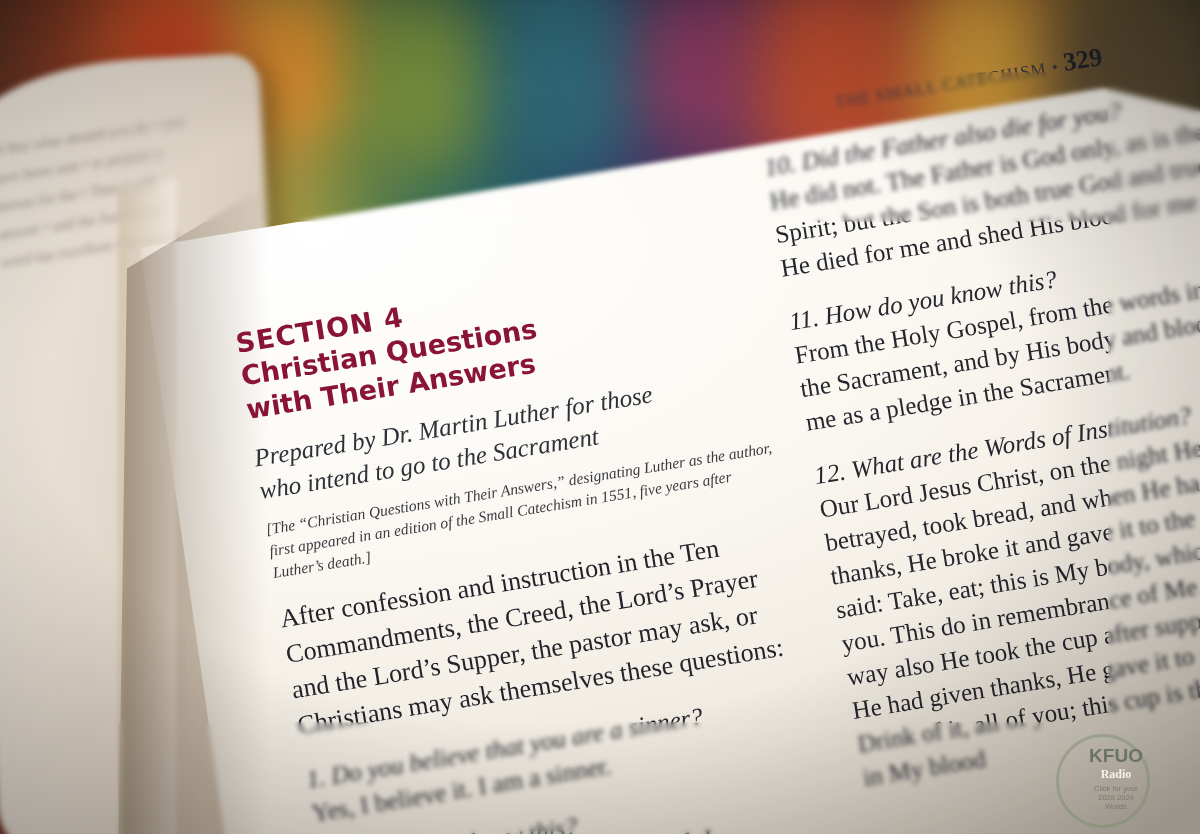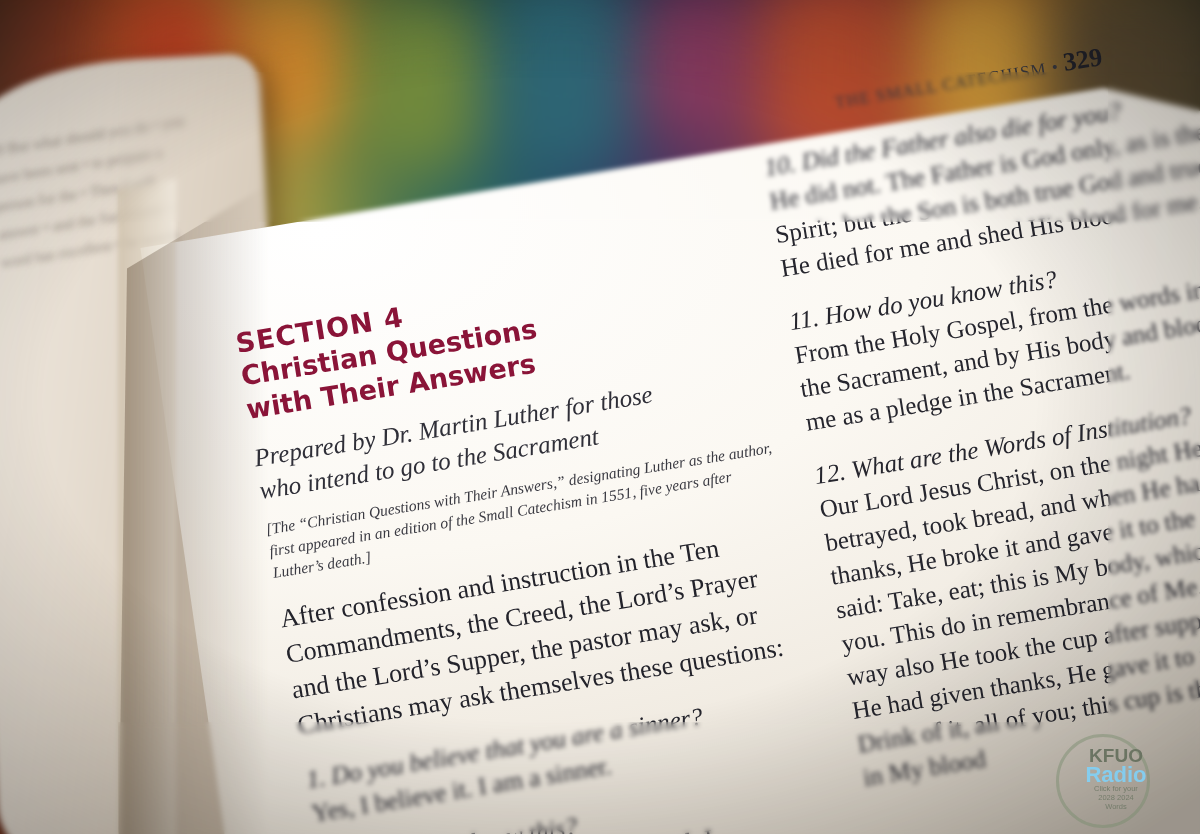--- a/index.html
+++ b/index.html
@@ -231,21 +231,21 @@
     opacity: 0.85;
   }
   .watermark .ring {
     position: absolute;
     left: 6px; top: 2px;
     width: 88px; height: 88px;
     border: 3px solid rgba(120,140,110,0.55);
     border-radius: 50%;
   }
   .wm-main { font-size: 19px; line-height: 19px; font-weight: 600; color:#5f6a58; position: relative; }
-  .wm-sub  { font-size: 22px; line-height: 19px; font-weight: 600; color:#7dd3fc; position: relative; }
+  .wm-sub  { font-size: 12px; line-height: 19px; font-weight: 600; color:#ffffff; position: relative; font-family: Liberation Serif, serif; }
   .wm-small{ font-size: 7.5px; line-height: 9px; color:#6b7563; position: relative; }
 </style>
 </head>
 <body>
 
 <div id="scene">
 
   <div class="bg"></div>
   <div class="bg-blobs">
     <div class="blob" style="left:120px;  top:-20px; width:110px; height:180px; background:#c43b22;"></div>

